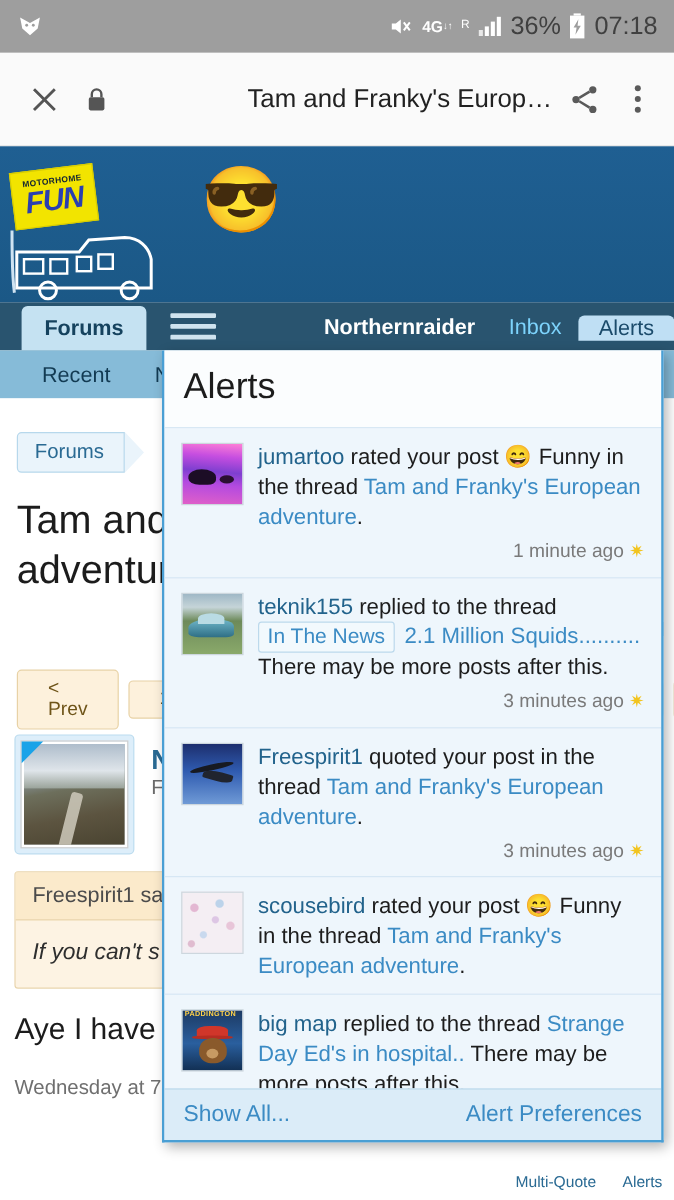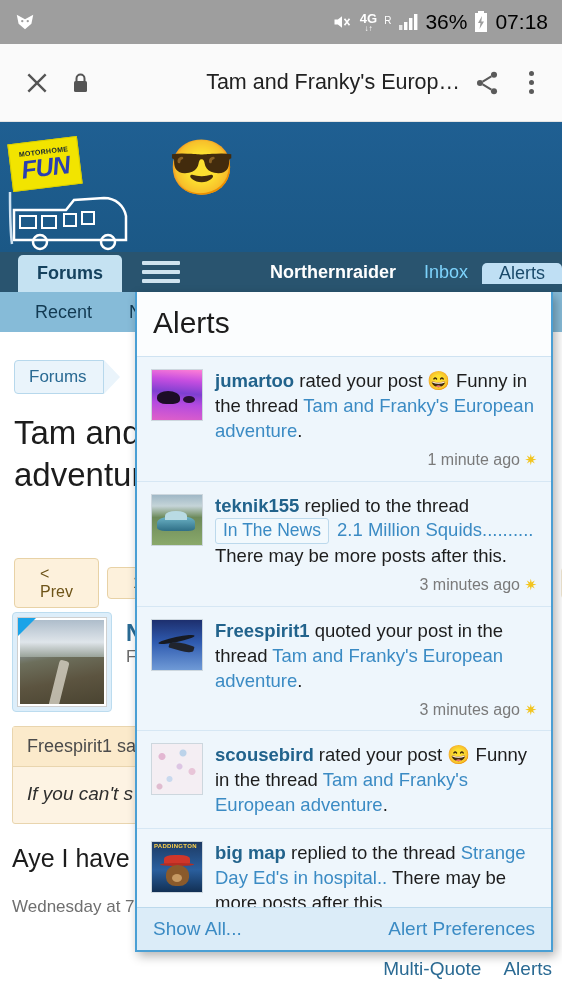--- a/index.html
+++ b/index.html
@@ -11,21 +11,21 @@
   #screen { position: relative; width: 562px; height: 1000px; overflow: hidden; background:#fff; }
 
   
   #statusbar {
     position:absolute; top:0; left:0; width:562px; height:44px;
     background:#9e9e9e; display:flex; align-items:center;
     padding: 0 14px; color:#fff;
   }
   #statusbar .left { display:flex; align-items:center; gap:8px; flex:1; }
   #statusbar .right { display:flex; align-items:center; gap:7px; }
-  .sb-text { font-size:21px; color:#000000; letter-spacing:0; }
+  .sb-text { font-size:21px; color:#404040; letter-spacing:0; }
   .sb-small { font-size:12px; line-height:1; color:#fff; }
   .sb-icon { display:flex; align-items:center; }
 
   
   #cct {
     position:absolute; top:44px; left:0; width:562px; height:78px;
     background:#fafafa; display:flex; align-items:center; padding:0 14px;
     border-bottom:1px solid #e4e4e4;
   }
   #cct .close { width:46px; display:flex; align-items:center; justify-content:center; }
@@ -159,21 +159,21 @@
   }
   .quote .qhead {
     background:#fbeacb; border-bottom:1px solid #e9d5ae; padding:9px 14px;
     font-size:18px; color:#4b4b4b;
   }
   .quote .qbody { padding:12px 14px 14px; font-size:19px; font-style:italic; color:#2e2e2e; line-height:1.6;}
   .post-text { margin-top:20px; font-size:25px; color:#1c1c1c; }
   .post-foot { margin-top:24px; font-size:17px; color:#6f6f6f; display:flex; gap:16px; align-items:center;}
   .post-foot a { color:#2a6a93; text-decoration:none; }
   .post-actions {
-    position:absolute; right:10px; bottom:20px; font-size:19px; color:#2a6a93; display:flex; gap:22px;
+    position:absolute; right:10px; bottom:8px; font-size:13px; color:#2a6a93; display:flex; gap:22px;
   }
 
   
   #alerts-panel {
     position:absolute; left:135px; top:292px; width:418px; height:660px;
     background:#eef6fc; border:2px solid #4a9fd4; border-top:none;
     box-shadow: 3px 4px 10px rgba(0,0,0,.30);
     display:flex; flex-direction:column; overflow:hidden;
   }
   #alerts-panel .ap-head {
@@ -185,21 +185,21 @@
   .alert-row {
     display:flex; gap:12px; padding:12px 14px 10px 14px;
     border-bottom:1px solid #d6e7f4;
   }
   .alert-row:last-child { border-bottom:none; }
   .al-av {
     flex:0 0 auto; width:52px; height:52px; border:1px solid #cdd7de; overflow:hidden;
     position:relative; background:#ccc;
   }
   .al-body { flex:1 1 auto; min-width:0; font-size:18.5px; color:#1d1d1d; line-height:1.35; }
-  .al-body .u { color:#22638c; font-weight:bold; }
+  .al-body .u { color:#22638c; font-weight:normal; }
   .al-body a, .al-body .lnk { color:#3b8bc4; text-decoration:none; }
   .al-time { font-size:16px; color:#7a7a7a; margin-top:5px;text-align:right; }
   .al-time .star { color:#f2c41d; font-size:15px; }
   .prefix {
     display:inline-block; border:1px solid #bcd9ec; background:#f2f9fd; color:#3b8bc4;
     border-radius:3px; padding:0px 7px; margin-right:3px; font-size:17.5px;
   }
   .ap-foot {
     flex:0 0 auto; background:#dbecf8; border-top:1px solid #bcd9ec;
     display:flex; justify-content:space-between; align-items:center;
@@ -261,21 +261,21 @@
           </svg>
       </span>
     </div>
     <div class="right">
       <span class="sb-icon">
         <svg width="22" height="20" viewBox="0 0 24 24">
             <path d="M3 9 L3 15 L7 15 L12 19 L12 5 L7 9 Z" fill="#fff"></path>
             <path d="M15 8 L21 16 M21 8 L15 16" stroke="#fff" stroke-width="2" fill="none"></path>
           </svg>
       </span>
-      <span class="sb-small" style="display:flex;flex-direction:column;align-items:center;">
+      <span class="sb-small" style="display:flex;flex-direction:row;align-items:center;">
         <b style="font-size:13px;">4G</b>
         <span style="font-size:8px;">↓↑</span>
       </span>
       <span class="sb-small" style="align-self:flex-start;font-size:10px;margin-top:6px;">R</span>
       <span class="sb-icon">
         <svg width="20" height="18" viewBox="0 0 20 18">
           <rect x="1" y="12" width="3.4" height="5" fill="#e8e8e8"></rect>
           <rect x="6" y="9" width="3.4" height="8" fill="#fff"></rect>
           <rect x="11" y="5" width="3.4" height="12" fill="#fff"></rect>
           <rect x="16" y="1" width="3.4" height="16" fill="#fff"></rect>

